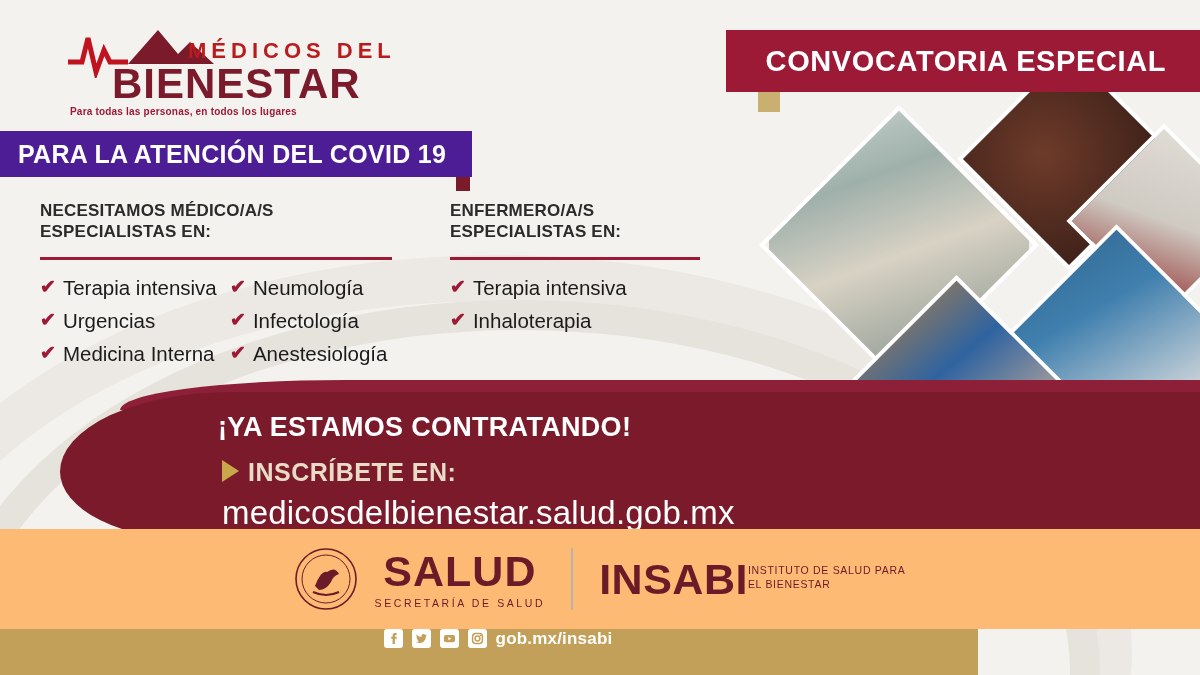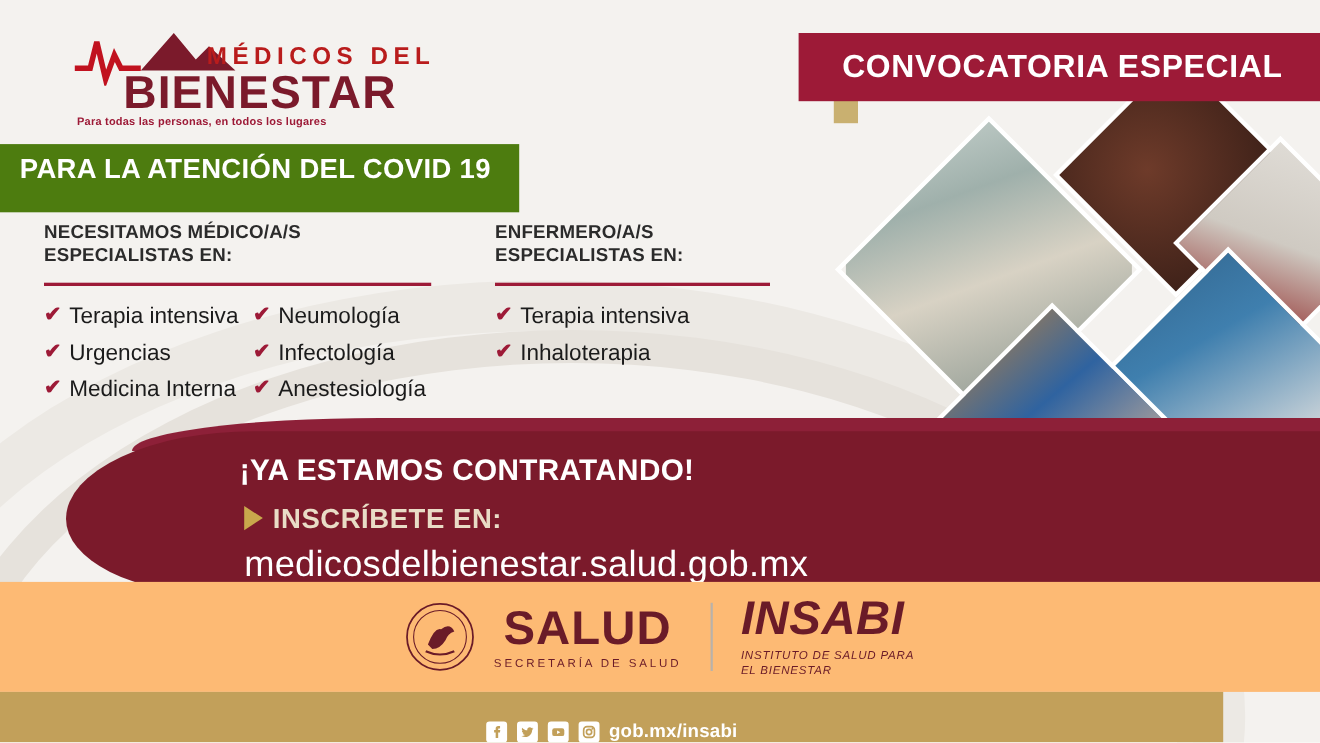--- a/index.html
+++ b/index.html
@@ -20,21 +20,21 @@
   .banner-tab{position:absolute;right:420px;top:38px;width:22px;height:74px;background:#c9b070;}
 
   
   .logo{position:absolute;left:66px;top:18px;width:330px;height:105px;}
   .logo-pulse{position:absolute;left:0;top:6px;width:150px;height:54px;}
   .logo-med{position:absolute;left:122px;top:20px;font-size:22px;font-weight:bold;color:#b91c1c;letter-spacing:5px;}
   .logo-bien{position:absolute;left:46px;top:42px;font-size:42px;font-weight:bold;color:#7b1a2b;letter-spacing:1px;}
   .logo-sub{position:absolute;left:4px;top:88px;font-size:10px;font-weight:bold;color:#9d1a37;letter-spacing:.2px;}
 
   
-  .titlebar{position:absolute;left:0;top:131px;height:46px;background:#4d7c0f;display:flex;align-items:center;padding:0 26px 16px 18px;}
+  .titlebar{position:absolute;left:0;top:131px;height:46px;background:#4c1d95;display:flex;align-items:center;padding:0 26px 0 18px;}
   .titlebar span{color:#fff;font-size:25px;font-weight:bold;letter-spacing:.3px;}
   .titlebar-tab{position:absolute;left:456px;top:137px;width:14px;height:54px;background:#7b1a2b;}
 
   
   .col{position:absolute;}
   .col-head{font-size:17px;font-weight:bold;color:#2b2b2b;line-height:1.25;letter-spacing:.2px;}
   .rule{height:3px;background:#9d1a37;margin-top:14px;}
   .items{margin-top:16px;}
   .item{display:flex;align-items:flex-start;font-size:20.5px;color:#1b1b1b;margin-bottom:9px;white-space:nowrap;}
   .chk{color:#9d1a37;font-size:19px;font-weight:bold;margin-right:7px;line-height:1.15;}
@@ -63,26 +63,26 @@
   .url{position:absolute;left:222px;top:494px;font-size:33px;font-weight:normal;color:#ffffff;letter-spacing:.2px;}
 
   
   .footer{position:absolute;left:0;bottom:46px;width:1200px;height:100px;background:#fdba74;
           display:flex;align-items:center;justify-content:center;}
   .eagle{width:62px;height:62px;margin-right:18px;}
   .salud-block{display:flex;flex-direction:column;align-items:center;}
   .salud{font-size:43px;font-weight:bold;color:#6a1b28;letter-spacing:1px;line-height:1;}
   .salud-sub{font-size:10.5px;color:#6a1b28;letter-spacing:2.6px;margin-top:4px;}
   .divider{width:2px;height:62px;background:#b9b2aa;margin:0 26px;}
-  .insabi-block{display:flex;flex-direction:column;font-style:italic;}
+  .insabi-block{display:flex;flex-direction:row;}
   .insabi{font-size:43px;font-weight:bold;color:#6a1b28;letter-spacing:.5px;line-height:1;}
   .insabi-sub{font-size:10.5px;color:#6a1b28;letter-spacing:.7px;margin-top:5px;line-height:1.35;}
 
-  .bottombar{position:absolute;left:0;bottom:0;width:1112px;height:46px;background:#c2a05a;
-             display:flex;align-items:flex-end;justify-content:center;}
+  .bottombar{position:absolute;left:0;bottom:0;width:960px;height:46px;background:#c2a05a;
+             display:flex;align-items:flex-start;justify-content:center;padding-left:18px;}
   .social{display:flex;align-items:center;gap:9px;}
   .sq{width:19px;height:19px;background:#ffffff;border-radius:3px;display:flex;align-items:center;justify-content:center;}
   .sq svg{display:block;}
   .handle{color:#ffffff;font-size:17px;font-weight:bold;margin-left:9px;letter-spacing:.2px;}
 </style>
 </head>
 <body>
 
 <div class="poster">
 

